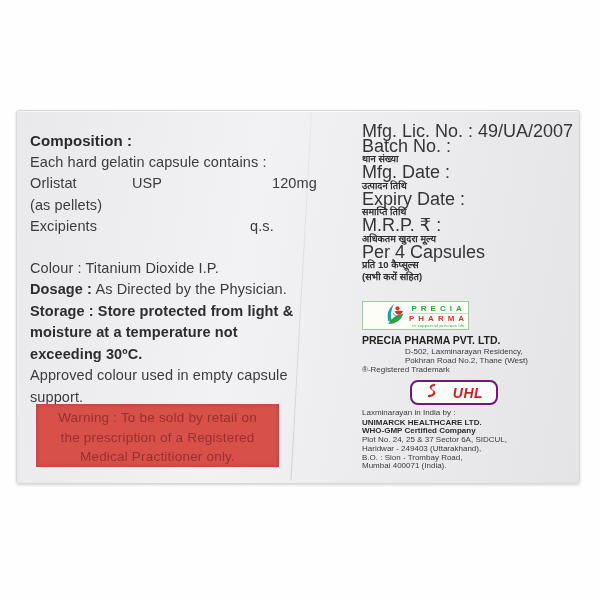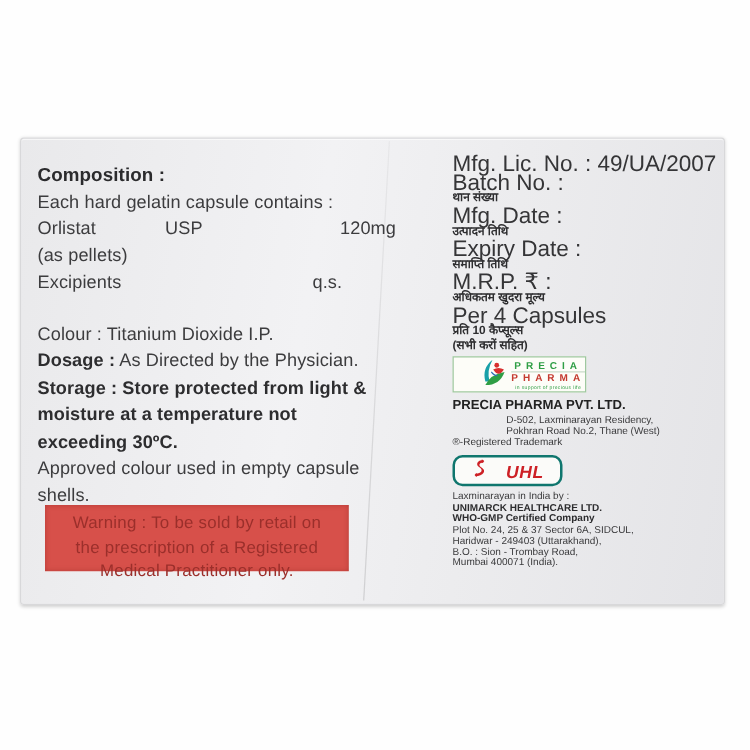--- a/index.html
+++ b/index.html
@@ -48,21 +48,21 @@
   .ingredient-row .c3 { position: absolute; left: 242px; }
   .excipients-row { position: relative; height: 21.5px; }
   .excipients-row .c1 { position: absolute; left: 0; }
   .excipients-row .c2 { position: absolute; left: 220px; }
   .spacer { height: 20px; }
 
   
   .warning-box {
     position: absolute;
     left: 36px; top: 404px;
-    width: 243px; height: 53px;
+    width: 243px; height: 63px;
     background: #d7504a;
     box-shadow: inset 0 0 4px rgba(120,20,18,0.35);
     color: #9b2f2b;
     font-size: 13.5px;
     line-height: 19.5px;
     text-align: center;
     padding-top: 4px;
     letter-spacing: 0.2px;
   }
 
@@ -71,21 +71,21 @@
     position: absolute;
     left: 362px; top: 124px;
     width: 212px;
     color: #353537;
   }
   .en-line { font-size: 18px; line-height: 14.5px; }
   .hi-line { font-size: 9.5px; line-height: 12px; color: #2e2e30; font-weight: bold; }
   .marketed-by { font-size: 9px; line-height: 11px; color: #4c4c4e; margin-top: 3px; }
 
   .precia-logo {
-    margin-top: 2px;
+    margin-top: 18px;
     width: 107px; height: 29px;
     background: #fdfdf8;
     border: 1px solid #9fc89f;
     display: flex;
     align-items: center;
     padding: 1px 20px;
     gap: 2px;
   }
   .precia-words { flex: 1; text-align: center; }
   .precia-row1 {
@@ -98,27 +98,28 @@
   }
   .precia-tagline { font-size: 4px; line-height: 5px; letter-spacing: 0.3px; }
 
   .marketer-name { font-size: 10.5px; font-weight: bold; color: #222; line-height: 13px; margin-top: 4px; }
   .addr-line { font-size: 8px; line-height: 9px; color: #3a3a3c; margin-left: 43px; }
   .trademark-line { font-size: 8px; line-height: 10px; color: #3a3a3c; }
 
   .uhl-logo {
     margin-top: 5px;
     width: 88px; height: 25px;
-    border: 2px solid #0f766e;
+    border: 2px solid #701a75;
     border-radius: 8px;
     background: #fbfbf9;
     display: flex;
     align-items: center;
     justify-content: center;
     gap: 15px;
+    margin-left: 48px;
   }
   .uhl-text {
     font-weight: 900;
     font-style: italic;
     font-size: 14px;
     letter-spacing: 0.5px;
   }
   .mfr-block { margin-top: 4px; }
   .mfr-line { font-size: 8px; line-height: 8.7px; color: #3a3a3c; }
   .mfr-line.bold { font-weight: bold; color: #2c2c2e; }
@@ -148,21 +149,21 @@
     <div class="spacer"></div>
     <div>Colour : Titanium Dioxide I.P.</div>
     <div>
       <span class="bold">Dosage :</span>
       <span>As Directed by the Physician.</span>
     </div>
     <div class="bold">Storage : Store protected from light &amp;</div>
     <div class="bold">moisture at a temperature not</div>
     <div class="bold">exceeding 30ºC.</div>
     <div>Approved colour used in empty capsule</div>
-    <div>shells.</div>
+    <div>support.</div>
   </div>
 
   <div class="warning-box">
     <div>Warning : To be sold by retail on</div>
     <div>the prescription of a Registered</div>
     <div>Medical Practitioner only.</div>
   </div>
 
   <div class="right-col">
     <div class="en-line">Mfg. Lic. No. : 49/UA/2007</div>

